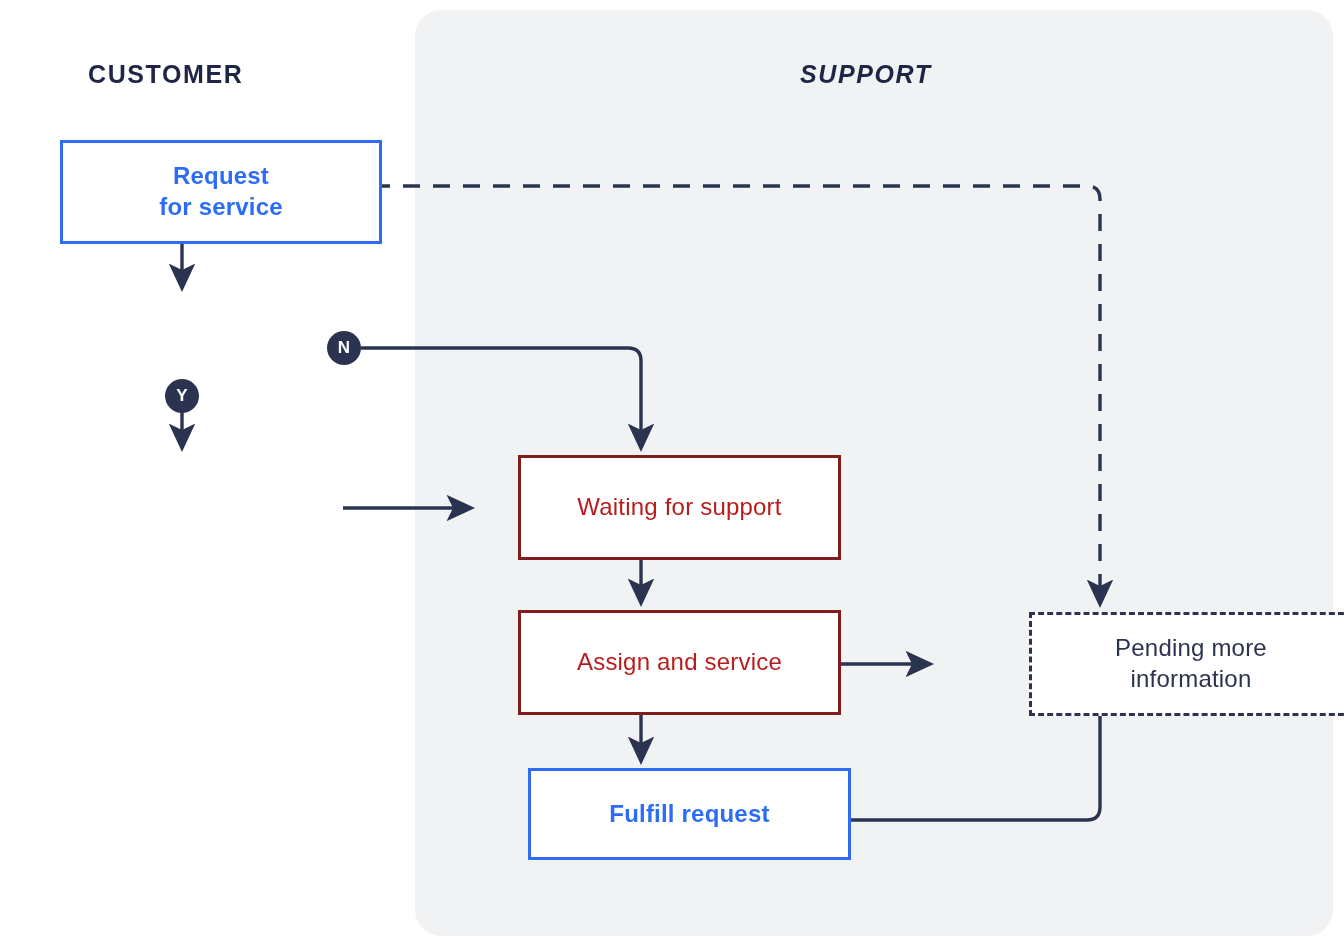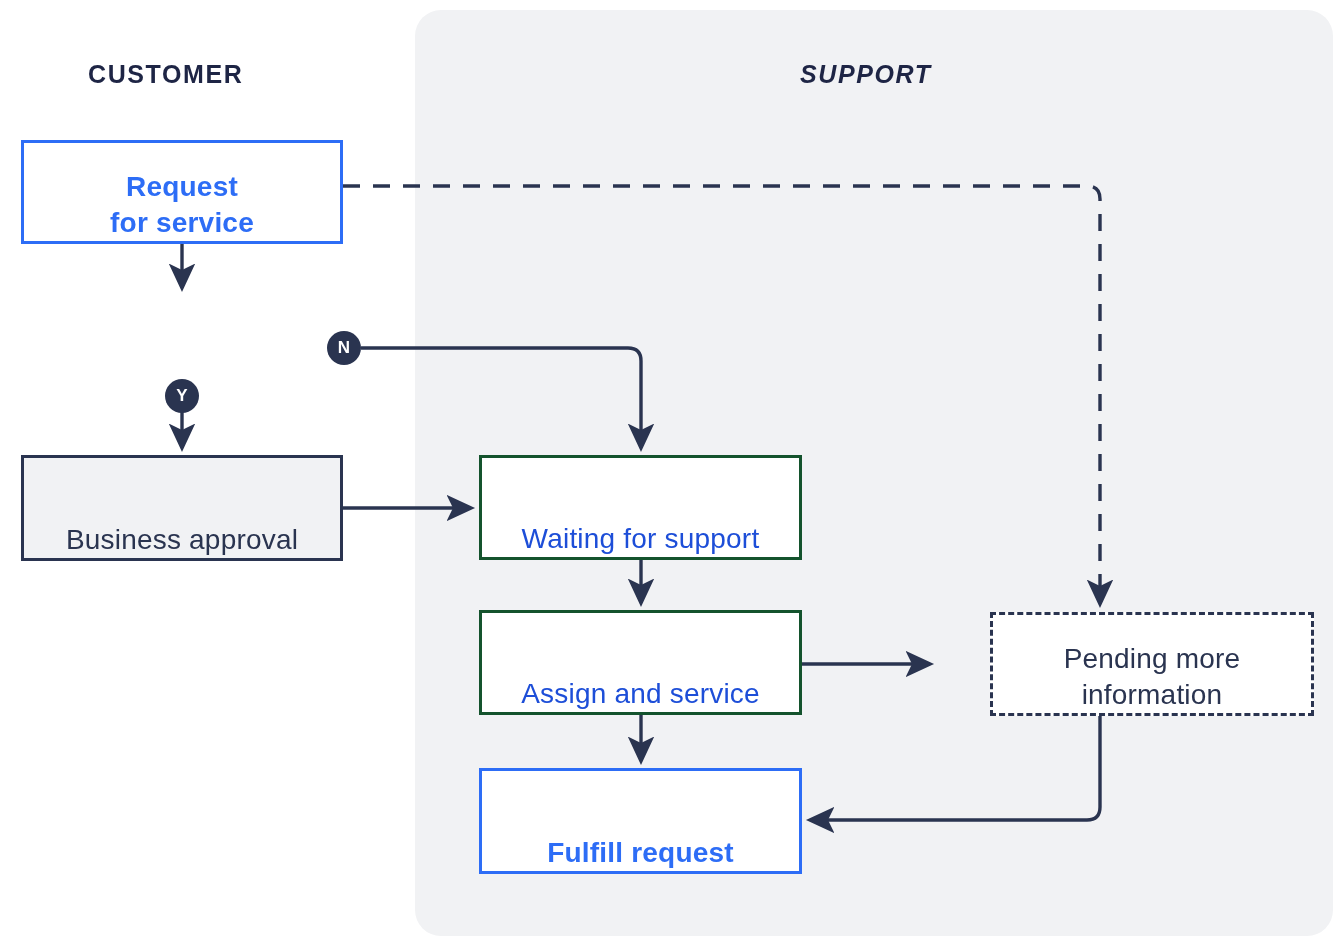--- a/index.html
+++ b/index.html
@@ -9,35 +9,35 @@
 
   .panel{position:absolute;left:415px;top:10px;width:918px;height:926px;
          background:#F1F2F4;border-radius:26px;}
 
   .lane-title{position:absolute;font-size:25px;font-weight:bold;
               letter-spacing:1.6px;color:#1E2545;white-space:nowrap;}
   #lane-customer{left:88px;top:60px;}
   #lane-support{left:800px;top:60px;font-style:italic;}
 
   .node{position:absolute;box-sizing:border-box;display:flex;
-        align-items:flex-end;justify-content:center;text-align:center;
-        font-size:28px;line-height:1.28;letter-spacing:.2px;}
+        align-items:center;justify-content:center;text-align:center;
+        font-size:24px;line-height:1.28;letter-spacing:.2px;margin-left:39px;}
 
   .n-blue{border:3px solid #2D6DF6;background:#ffffff;color:#2D6DF6;font-weight:bold;}
-  .n-solid{border:3px solid #14532d;background:#ffffff;color:#1d4ed8;}
+  .n-solid{border:3px solid #7f1d1d;background:#ffffff;color:#b91c1c;}
   .n-solid-grey{border:3px solid #2A3450;background:#F1F2F4;color:#2A3450;}
   .n-dash-grey{border:3px dashed #2A3450;background:#F1F2F4;color:#2A3450;}
   .n-dash-white{border:3px dashed #2A3450;background:#ffffff;color:#2A3450;}
 
   #node-request{left:21px;top:140px;width:322px;height:104px;}
   #node-approval{left:21px;top:295px;width:322px;height:106px;}
   #node-business{left:21px;top:455px;width:322px;height:106px;}
   #node-waiting{left:479px;top:455px;width:323px;height:105px;}
   #node-assign{left:479px;top:610px;width:323px;height:105px;}
-  #node-fulfill{left:479px;top:768px;width:323px;height:106px;}
+  #node-fulfill{left:489px;top:768px;width:323px;height:92px;}
   #node-pending{left:990px;top:612px;width:324px;height:104px;}
 
   .badge{position:absolute;width:34px;height:34px;border-radius:50%;
          background:#2A3450;color:#ffffff;font-size:17px;font-weight:bold;
          display:flex;align-items:center;justify-content:center;z-index:6;}
   #badge-n{left:327px;top:331px;}
   #badge-y{left:165px;top:379px;}
 
   svg.edges{position:absolute;left:0;top:0;width:1344px;height:944px;
             overflow:visible;pointer-events:none;}
@@ -80,23 +80,20 @@
     </g>
   </svg>
 
   <div class="node n-blue" id="node-request">
     <span>
       Request<br>for service
     </span>
   </div>
 
 
-  <div class="node n-solid-grey" id="node-business">
-    <span>Business approval</span>
-  </div>
 
   <div class="node n-solid" id="node-waiting">
     <span>Waiting for support</span>
   </div>
 
   <div class="node n-solid" id="node-assign">
     <span>Assign and service</span>
   </div>
 
   <div class="node n-blue" id="node-fulfill">

